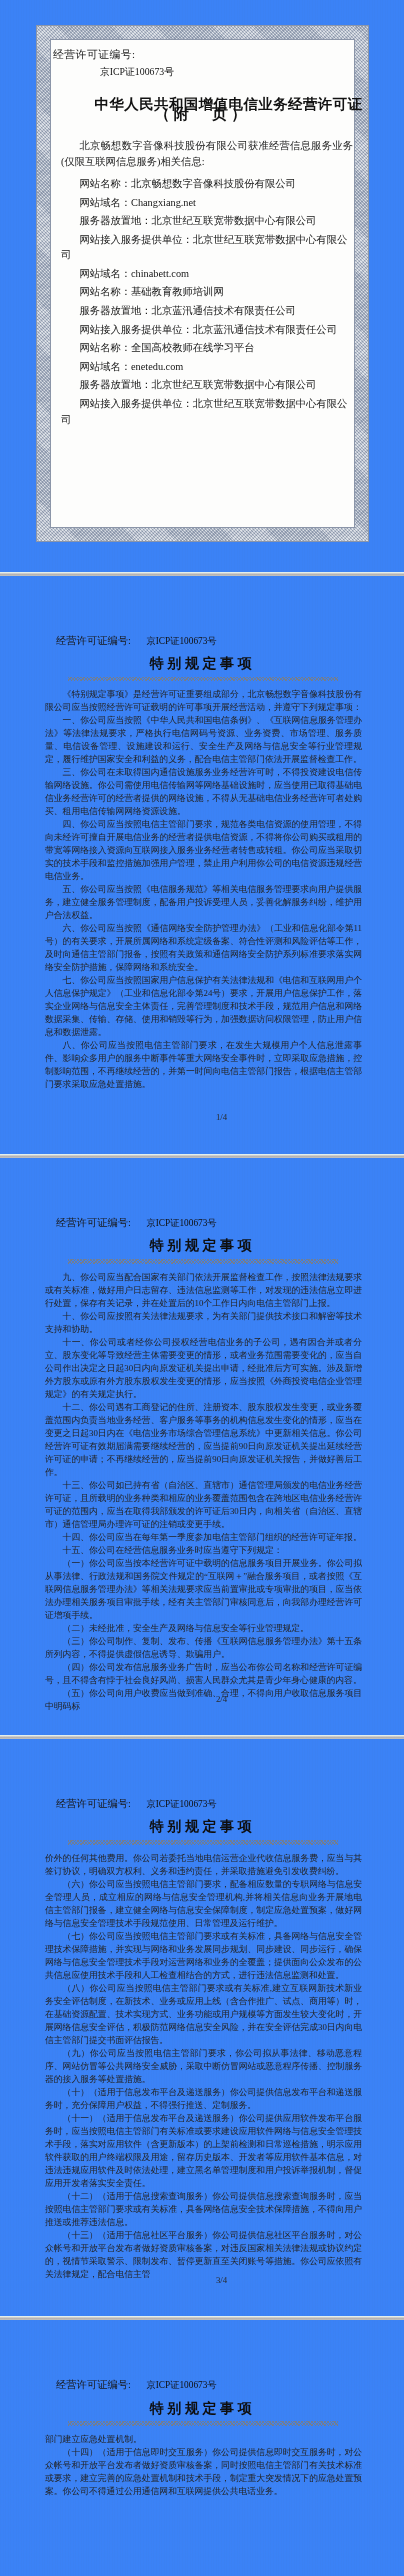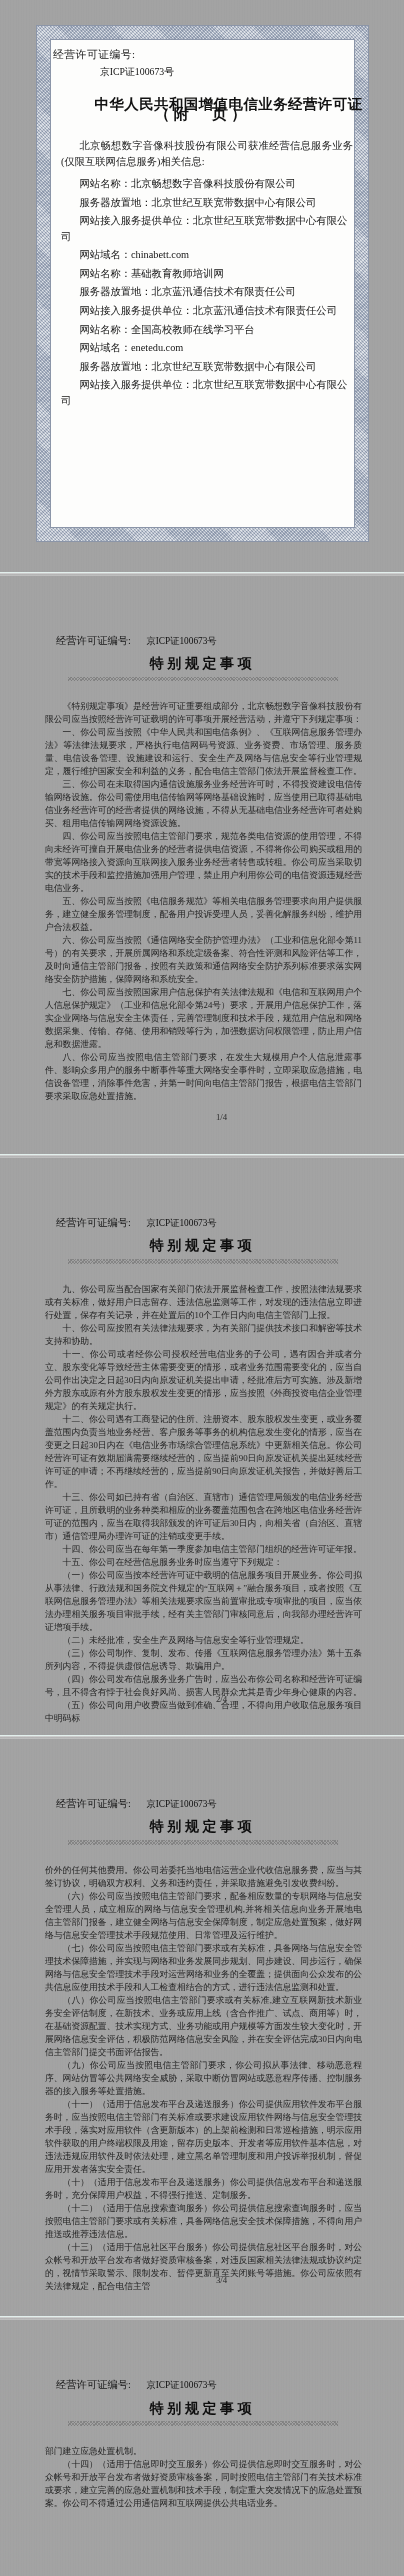--- a/index.html
+++ b/index.html
@@ -3,21 +3,21 @@
 <meta charset="utf-8">
 <style>
   html,body{margin:0;padding:0;}
   body{
     width:405px;
     background:#ffffff;
     font-family:"Liberation Serif","DejaVu Serif",serif;
     color:#222;
   }
   .doc{width:405px;}
-  .page{position:relative;background:#a3a3a3;overflow:hidden;}
+  .page{position:relative;background:#3b82f6;overflow:hidden;}
   .page::before{
     content:"";position:absolute;inset:0;pointer-events:none;
     background:repeating-linear-gradient(90deg, rgba(70,80,90,0.018) 0 1px, transparent 1px 2.6px);
   }
   .pg1{height:572px;}
   .pg2{height:578px;}
   .pg3{height:577px;}
   .pg4{height:577px;}
   .pg5{height:553px;}
   .page-divider{
@@ -66,21 +66,21 @@
     margin:7.2px 0 0;text-align:center;position:relative;z-index:2;
     font-size:14px;font-weight:700;letter-spacing:3.6px;color:#0e0e0e;
   }
   .zigzag{
     width:270px;height:4.6px;margin:3.6px auto 0;position:relative;z-index:2;
     background:
       repeating-linear-gradient(45deg, rgba(125,125,125,.78) 0 0.8px, transparent 0.8px 2.3px),
       repeating-linear-gradient(-45deg, rgba(125,125,125,.78) 0 0.8px, transparent 0.8px 2.3px);
   }
   .prov-body{
-    margin:19px 43px 0 45px;position:relative;z-index:2;
+    margin:7px 43px 0 45px;position:relative;z-index:2;
     font-size:8.8px;line-height:13px;text-align:justify;
     word-break:break-all;color:#232323;
   }
   .prov-p{margin:0;text-indent:2em;}
   .prov-p.noindent{text-indent:0;}
   .page-num{
     position:absolute;top:536px;left:0;width:100%;z-index:2;
     text-align:center;font-size:8.8px;color:#2a2a2a;margin-left:19px;
   }
 </style>
@@ -97,20 +97,21 @@
       <span class="cl-label">经营许可证编号:</span>
       <span class="cl-num">京ICP证100673号</span>
     </div>
     <h1 class="cert-title">中华人民共和国增值电信业务经营许可证</h1>
     <div class="cert-subtitle">（附　页）</div>
     <p class="cert-intro">北京畅想数字音像科技股份有限公司获准经营信息服务业务(仅限互联网信息服务)相关信息:</p>
     <div class="cert-entries">
 
         <div class="cert-item"><span>网站名称：</span><span>北京畅想数字音像科技股份有限公司</span></div>
 
+        <div class="cert-item"><span>网站域名：</span><span>Changxiang.net</span></div>
 
         <div class="cert-item"><span>服务器放置地：</span><span>北京世纪互联宽带数据中心有限公司</span></div>
 
         <div class="cert-item"><span>网站接入服务提供单位：</span><span>北京世纪互联宽带数据中心有限公司</span></div>
 
         <div class="cert-item"><span>网站域名：</span><span>chinabett.com</span></div>
 
         <div class="cert-item"><span>网站名称：</span><span>基础教育教师培训网</span></div>
 
         <div class="cert-item"><span>服务器放置地：</span><span>北京蓝汛通信技术有限责任公司</span></div>
@@ -146,21 +147,21 @@
         <p class="prov-p">三、你公司在未取得国内通信设施服务业务经营许可时，不得投资建设电信传输网络设施。你公司需使用电信传输网等网络基础设施时，应当使用已取得基础电信业务经营许可的经营者提供的网络设施，不得从无基础电信业务经营许可者处购买、租用电信传输网网络资源设施。</p>
 
         <p class="prov-p">四、你公司应当按照电信主管部门要求，规范各类电信资源的使用管理，不得向未经许可擅自开展电信业务的经营者提供电信资源，不得将你公司购买或租用的带宽等网络接入资源向互联网接入服务业务经营者转售或转租。你公司应当采取切实的技术手段和监控措施加强用户管理，禁止用户利用你公司的电信资源违规经营电信业务。</p>
 
         <p class="prov-p">五、你公司应当按照《电信服务规范》等相关电信服务管理要求向用户提供服务，建立健全服务管理制度，配备用户投诉受理人员，妥善化解服务纠纷，维护用户合法权益。</p>
 
         <p class="prov-p">六、你公司应当按照《通信网络安全防护管理办法》（工业和信息化部令第11号）的有关要求，开展所属网络和系统定级备案、符合性评测和风险评估等工作，及时向通信主管部门报备，按照有关政策和通信网络安全防护系列标准要求落实网络安全防护措施，保障网络和系统安全。</p>
 
         <p class="prov-p">七、你公司应当按照国家用户信息保护有关法律法规和《电信和互联网用户个人信息保护规定》（工业和信息化部令第24号）要求，开展用户信息保护工作，落实企业网络与信息安全主体责任，完善管理制度和技术手段，规范用户信息和网络数据采集、传输、存储、使用和销毁等行为，加强数据访问权限管理，防止用户信息和数据泄露。</p>
 
-        <p class="prov-p">八、你公司应当按照电信主管部门要求，在发生大规模用户个人信息泄露事件、影响众多用户的服务中断事件等重大网络安全事件时，立即采取应急措施，电信设备管理，消除事件危害，并第一时间向电信主管部门报告，根据电信主管部门要求采取应急处置措施。</p>
+        <p class="prov-p">八、你公司应当按照电信主管部门要求，在发生大规模用户个人信息泄露事件、影响众多用户的服务中断事件等重大网络安全事件时，立即采取应急措施，控制影响范围，不再继续经营的，并第一时间向电信主管部门报告，根据电信主管部门要求采取应急处置措施。</p>
       </div>
     <div class="page-num">1/4</div>
   </section>
 
   <div class="page-divider"></div>
 
   <section class="page pg3">
     <div class="prov-header">
       <span class="ph-label">经营许可证编号:</span>
       <span class="ph-num">京ICP证100673号</span>
@@ -210,24 +211,24 @@
         <p class="prov-p noindent">价外的任何其他费用。你公司若委托当地电信运营企业代收信息服务费，应当与其签订协议，明确双方权利、义务和违约责任，并采取措施避免引发收费纠纷。</p>
 
         <p class="prov-p">（六）你公司应当按照电信主管部门要求，配备相应数量的专职网络与信息安全管理人员，成立相应的网络与信息安全管理机构,并将相关信息向业务开展地电信主管部门报备，建立健全网络与信息安全保障制度，制定应急处置预案，做好网络与信息安全管理技术手段规范使用、日常管理及运行维护。</p>
 
         <p class="prov-p">（七）你公司应当按照电信主管部门要求或有关标准，具备网络与信息安全管理技术保障措施，并实现与网络和业务发展同步规划、同步建设、同步运行，确保网络与信息安全管理技术手段对运营网络和业务的全覆盖；提供面向公众发布的公共信息应使用技术手段和人工检查相结合的方式，进行违法信息监测和处置。</p>
 
         <p class="prov-p">（八）你公司应当按照电信主管部门要求或有关标准,建立互联网新技术新业务安全评估制度，在新技术、业务或应用上线（含合作推广、试点、商用等）时，在基础资源配置、技术实现方式、业务功能或用户规模等方面发生较大变化时，开展网络信息安全评估，积极防范网络信息安全风险，并在安全评估完成30日内向电信主管部门提交书面评估报告。</p>
 
         <p class="prov-p">（九）你公司应当按照电信主管部门要求，你公司拟从事法律、移动恶意程序、网站仿冒等公共网络安全威胁，采取中断仿冒网站或恶意程序传播、控制服务器的接入服务等处置措施。</p>
 
+        <p class="prov-p">（十）（适用于信息发布平台及递送服务）你公司提供信息发布平台和递送服务时，充分保障用户权益，不得强行推送、定制服务。</p>
+
         <p class="prov-p">（十一）（适用于信息发布平台及递送服务）你公司提供应用软件发布平台服务时，应当按照电信主管部门有关标准或要求建设应用软件网络与信息安全管理技术手段，落实对应用软件（含更新版本）的上架前检测和日常巡检措施，明示应用软件获取的用户终端权限及用途，留存历史版本、开发者等应用软件基本信息，对违法违规应用软件及时依法处理，建立黑名单管理制度和用户投诉举报机制，督促应用开发者落实安全责任。</p>
 
-        <p class="prov-p">（十）（适用于信息发布平台及递送服务）你公司提供信息发布平台和递送服务时，充分保障用户权益，不得强行推送、定制服务。</p>
-
         <p class="prov-p">（十二）（适用于信息搜索查询服务）你公司提供信息搜索查询服务时，应当按照电信主管部门要求或有关标准，具备网络信息安全技术保障措施，不得向用户推送或推荐违法信息。</p>
 
         <p class="prov-p">（十三）（适用于信息社区平台服务）你公司提供信息社区平台服务时，对公众帐号和开放平台发布者做好资质审核备案，对违反国家相关法律法规或协议约定的，视情节采取警示、限制发布、暂停更新直至关闭账号等措施。你公司应依照有关法律规定，配合电信主管</p>
       </div>
     <div class="page-num">3/4</div>
   </section>
 
   <div class="page-divider"></div>
 
   <section class="page pg5">

